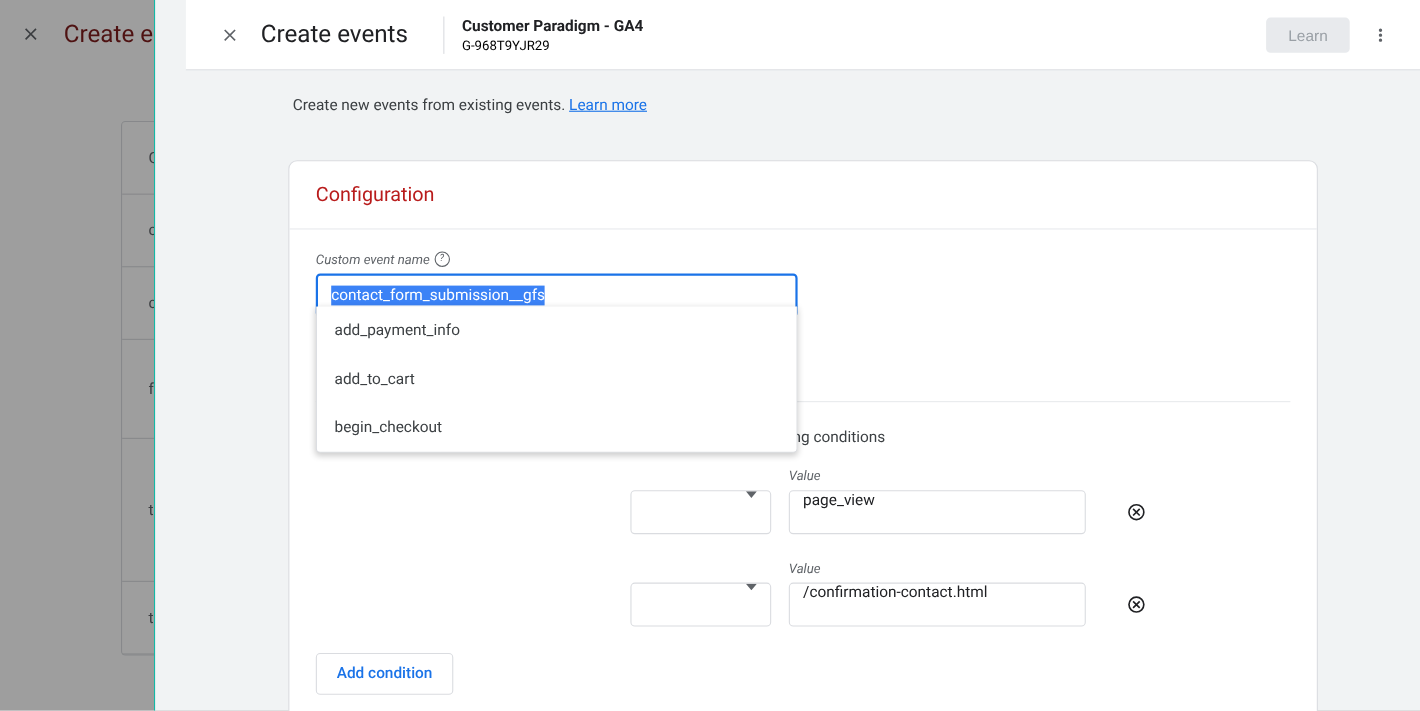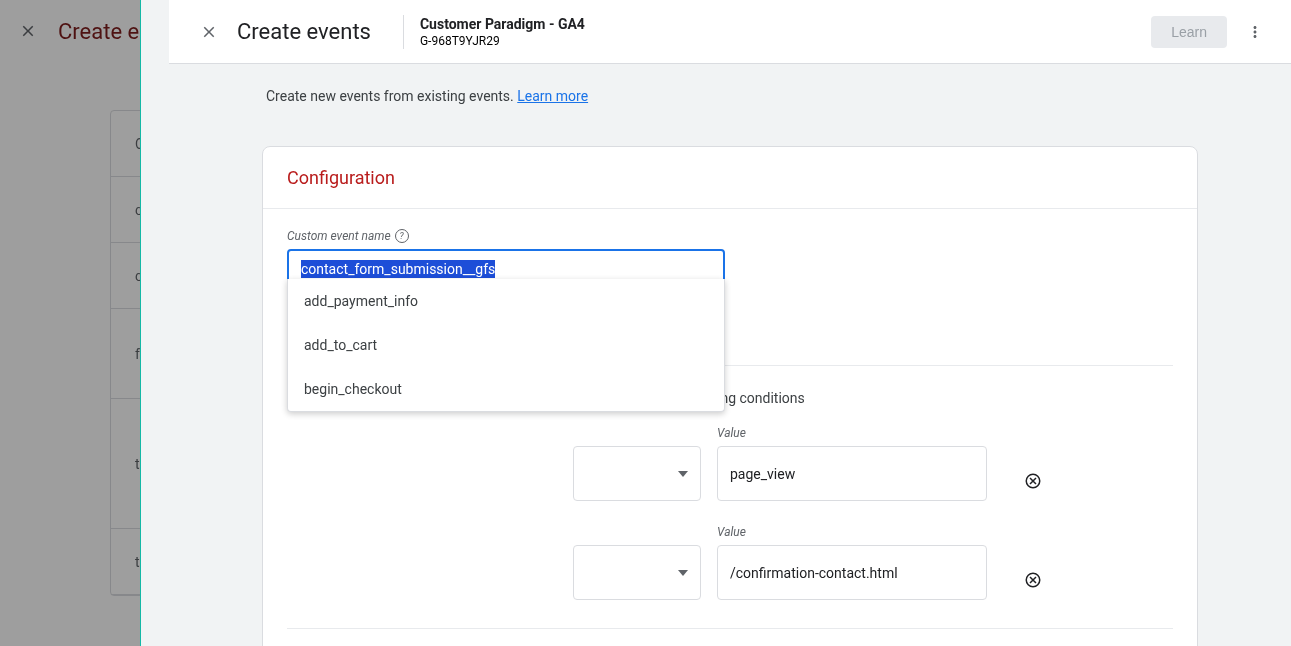--- a/index.html
+++ b/index.html
@@ -162,21 +162,21 @@
   height: 40px;
   border: 2px solid #1a73e8;
   border-radius: 4px;
   padding: 0 12px;
   font-size: 14px;
   outline: none;
   display: flex;
   align-items: center;
 }
 .event-name-input .selected {
-  background: #1d4ed8;
+  background: #3b82f6;
   color: #fff;
   padding: 1px 0;
 }
 
 
 .autocomplete {
   position: absolute;
   top: 70px;
   left: 24px;
   width: 438px;
@@ -222,28 +222,27 @@
 .cond-del {
   width: 20px; height: 20px;
   margin-bottom: 10px;
   cursor: pointer;
   color: #202124;
   display: flex; align-items:center; justify-content:center;
   margin-left: 20px;
 }
 
 .select-box, .text-input {
-  height: 55px;
+  height: 40px;
   border: 1px solid #dadce0;
   border-radius: 4px;
   padding: 0 12px;
   font-size: 14px;
   background: #fff;
   display: flex;
-  align-items: center;
   justify-content: space-between;
   cursor: pointer;
   color: #202124;
 }
 .text-input { cursor: text; }
 .chevron {
   color: #5f6368;
 }
 
 .add-condition-btn {
@@ -392,20 +391,21 @@
               </div>
               <div class="cond-del">
                 <svg width="18" height="18" viewBox="0 0 24 24">
                     <circle cx="12" cy="12" r="9" fill="none" stroke="#202124" stroke-width="2"></circle>
                     <path d="M8 8l8 8M16 8l-8 8" stroke="#202124" stroke-width="2"></path>
                   </svg>
               </div>
             </div>
           </div>
 
+          <div class="add-condition-btn">Add condition</div>
 
           <div class="section-divider" style="margin-top:28px"></div>
 
           
 
         </div>
       </div>
     </div>
   </div>
 </div>

